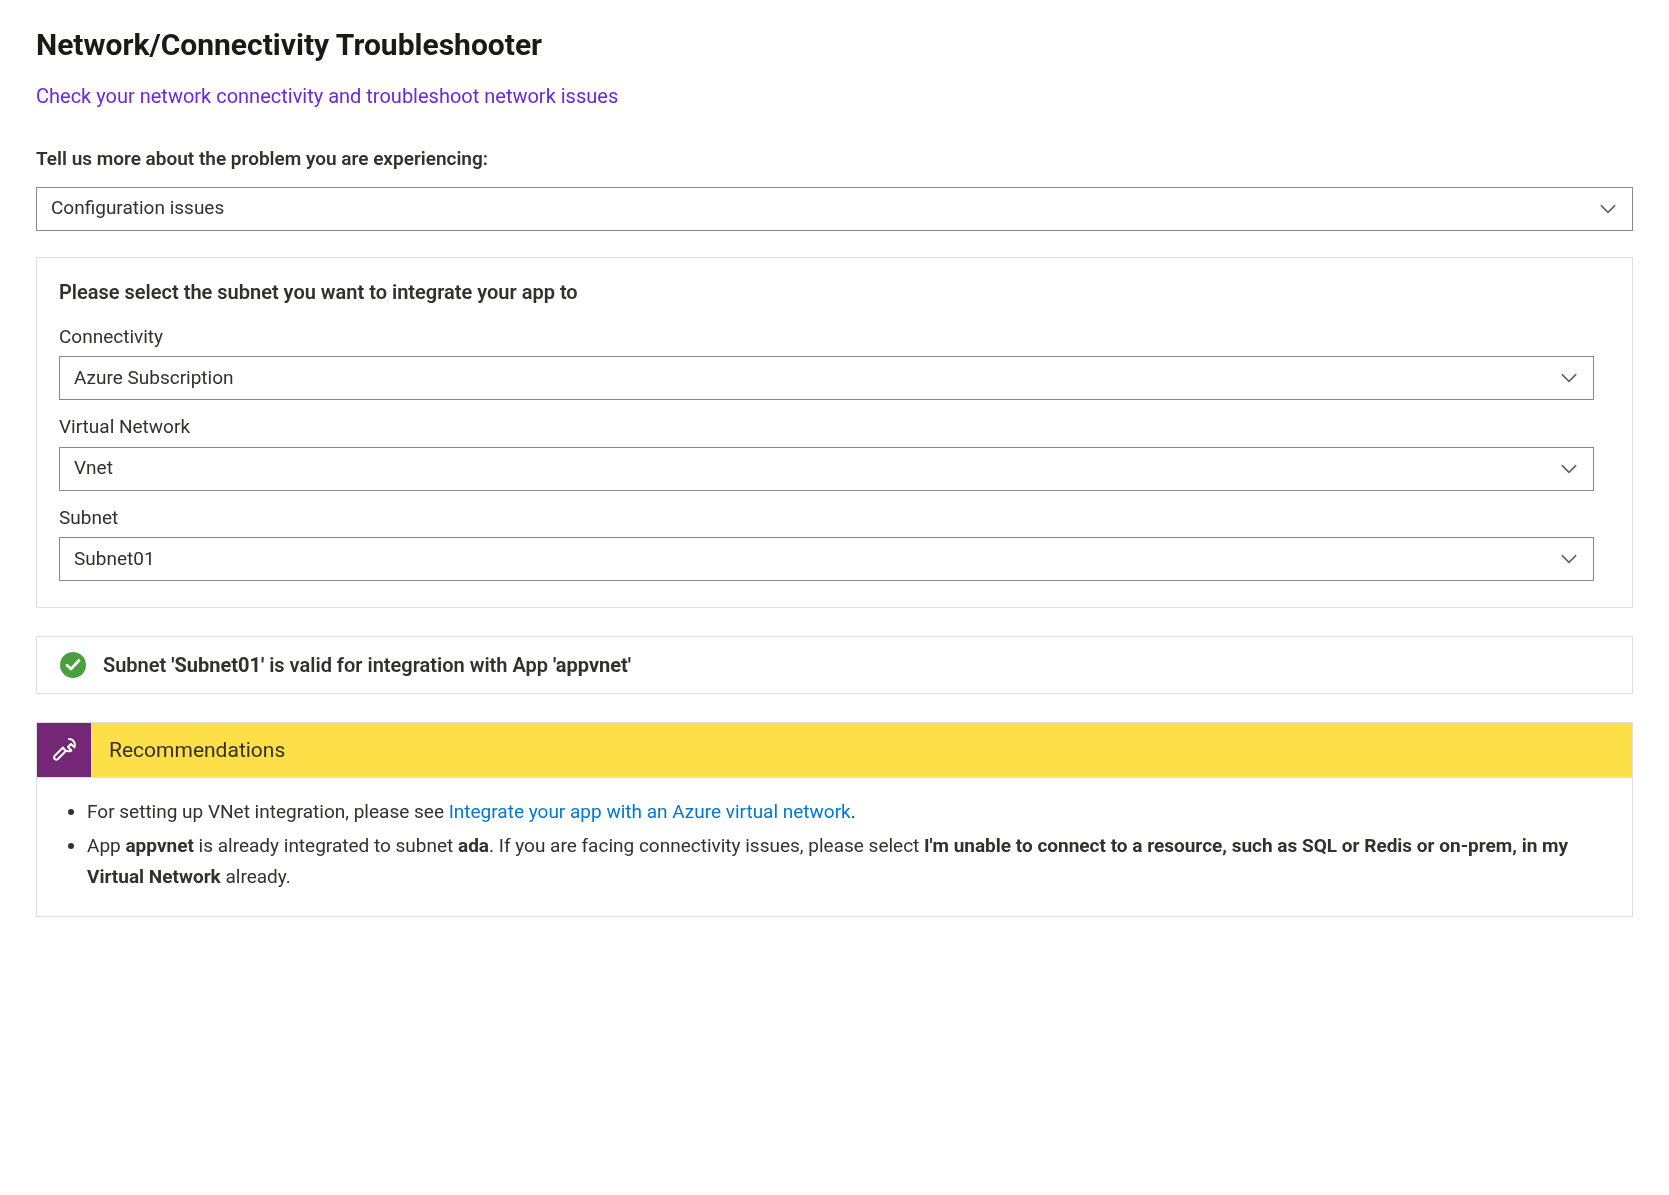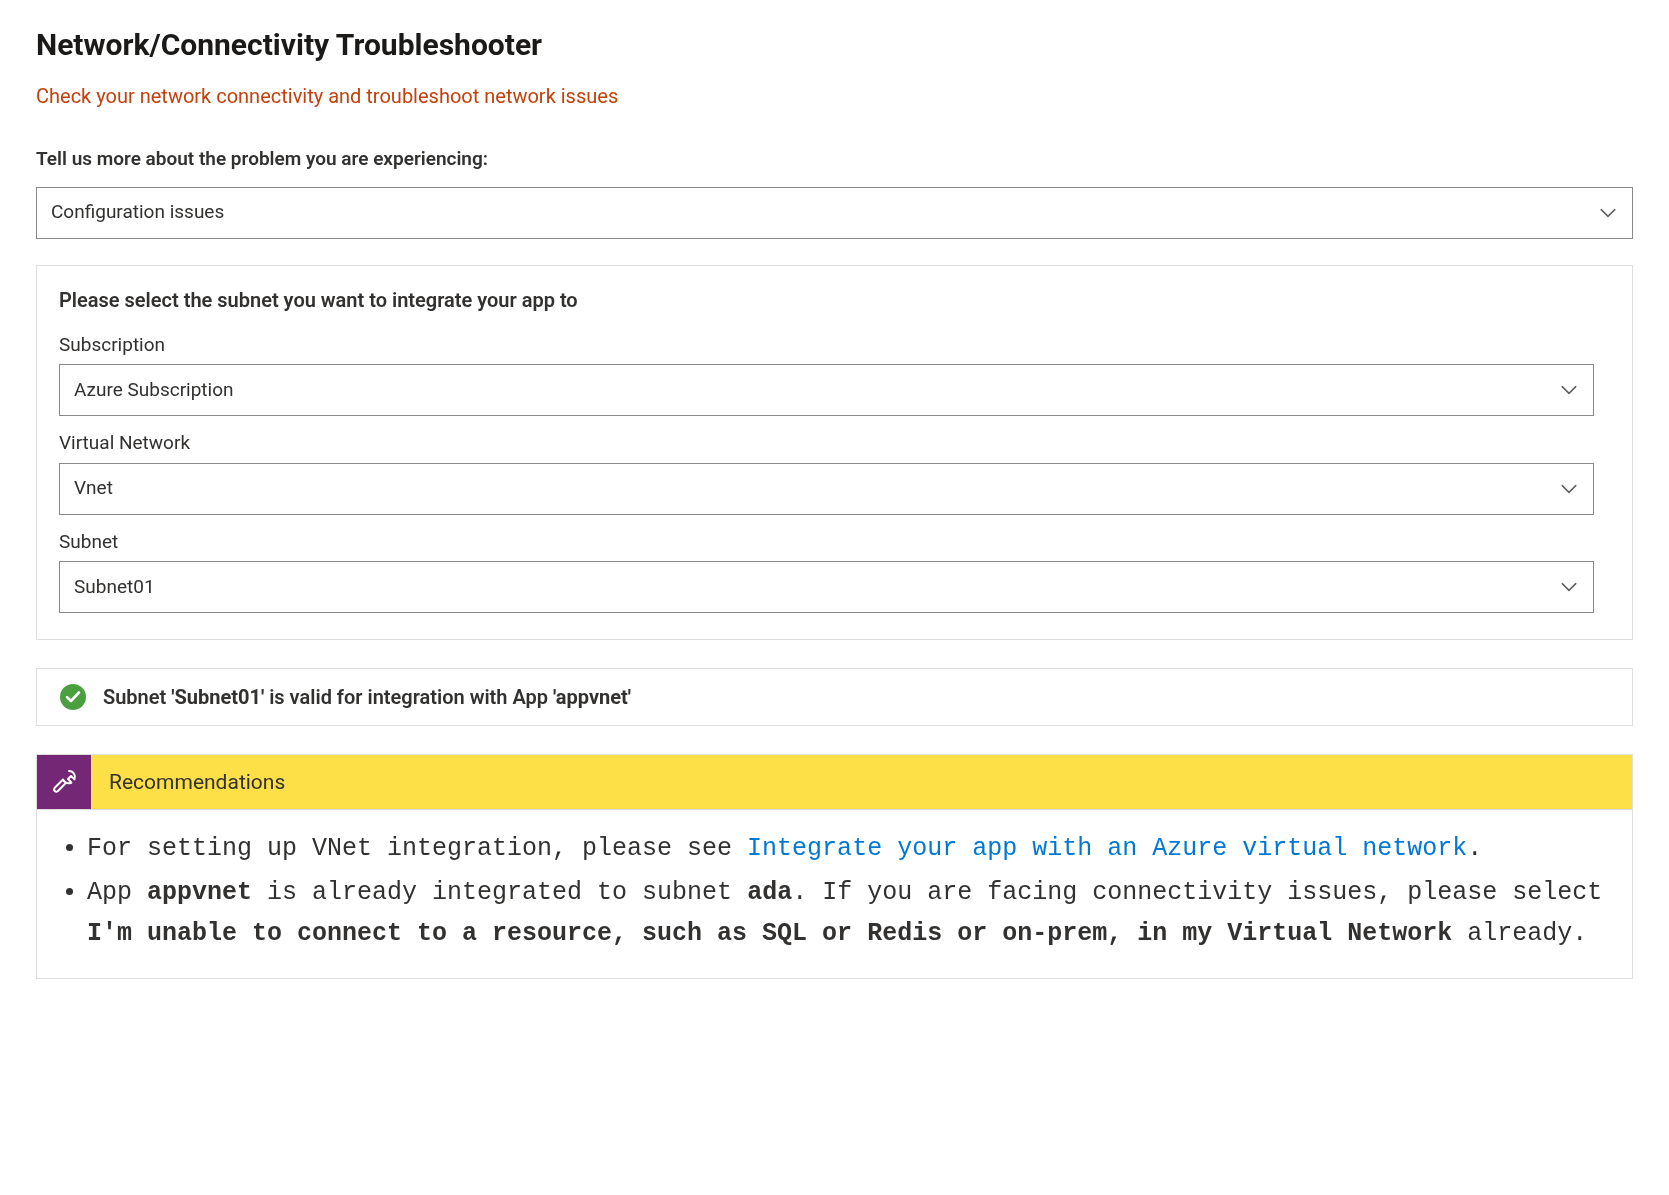--- a/index.html
+++ b/index.html
@@ -14,42 +14,42 @@
   }
   h1.title {
     font-size: 30px;
     font-weight: 700;
     margin: 0 0 16px 0;
     color: #1b1a19;
   }
   .subtitle {
     font-size: 20px;
     margin: 13px 0 36px 0;
-    color: #c2410c;
+    color: #6d28d9;
   }
   .prompt-label {
     font-size: 19px;
     font-weight: 600;
     margin: 0 0 14px 0;
   }
   .select-wrap {
     position: relative;
     width: 100%;
   }
   .select {
     width: 100%;
     border: 1px solid #8a8886;
     background: #ffffff;
     padding: 8px 40px 8px 14px;
     font-size: 19px;
     color: #323130;
     cursor: pointer;
     display: flex;
     align-items: center;
-    height: 52px;
+    height: 44px;
   }
   .select .chev {
     position: absolute;
     right: 16px;
     top: 50%;
     transform: translateY(-50%);
     pointer-events: none;
   }
   .chev svg { display: block; }
   .panel {
@@ -110,24 +110,23 @@
     color: #323130;
   }
   .rec-body {
     padding: 18px 24px 22px 24px;
   }
   .rec-body ul {
     margin: 0;
     padding-left: 26px;
   }
   .rec-body li {
-    font-size: 25px;
+    font-size: 19px;
     line-height: 1.65;
     margin-bottom: 2px;
-    font-family: Liberation Mono, monospace;
   }
   .rec-body a {
     color: #0078d4;
     text-decoration: none;
   }
   .rec-body b { font-weight: 700; }
 </style>
 </head>
 <body>
 
@@ -143,21 +142,21 @@
       <svg width="18" height="18" viewBox="0 0 16 16">
           <path d="M2 5 L8 11 L14 5" stroke="#605e5c" stroke-width="1.3" fill="none" stroke-linecap="round" stroke-linejoin="round"></path>
         </svg>
     </span>
   </div>
 </div>
 
 <div class="panel">
   <p class="panel-heading">Please select the subnet you want to integrate your app to</p>
 
-  <div class="field-label">Subscription</div>
+  <div class="field-label">Connectivity</div>
   <div class="select-wrap">
     <div class="select">
       <span>Azure Subscription</span>
       <span class="chev">
         <svg width="18" height="18" viewBox="0 0 16 16">
             <path d="M2 5 L8 11 L14 5" stroke="#605e5c" stroke-width="1.3" fill="none" stroke-linecap="round" stroke-linejoin="round"></path>
           </svg>
       </span>
     </div>
   </div>

